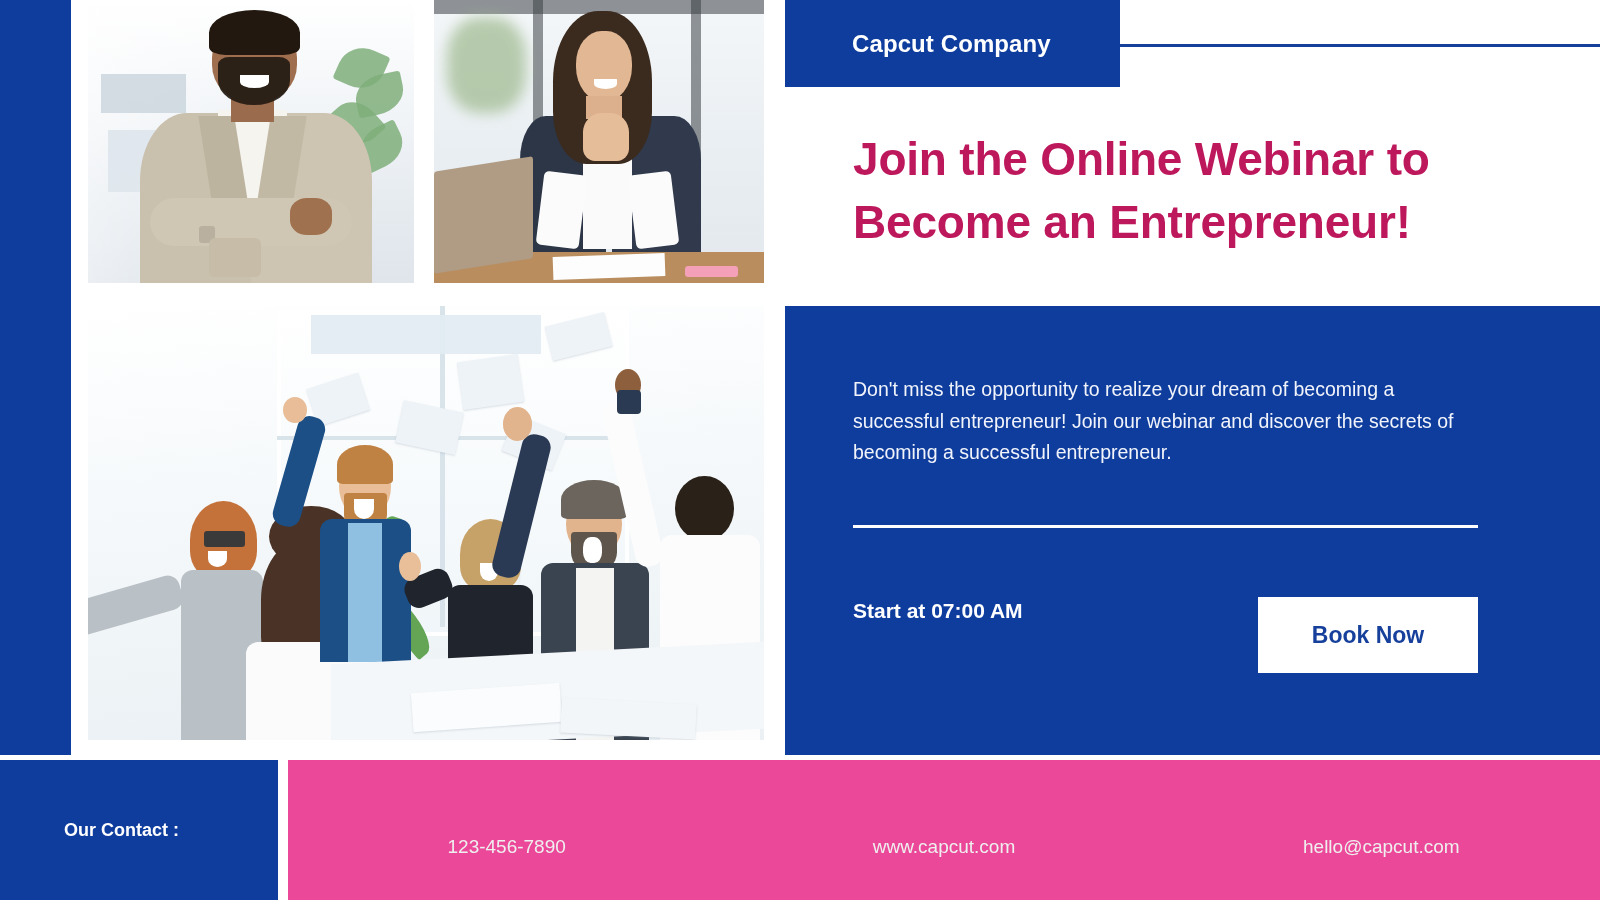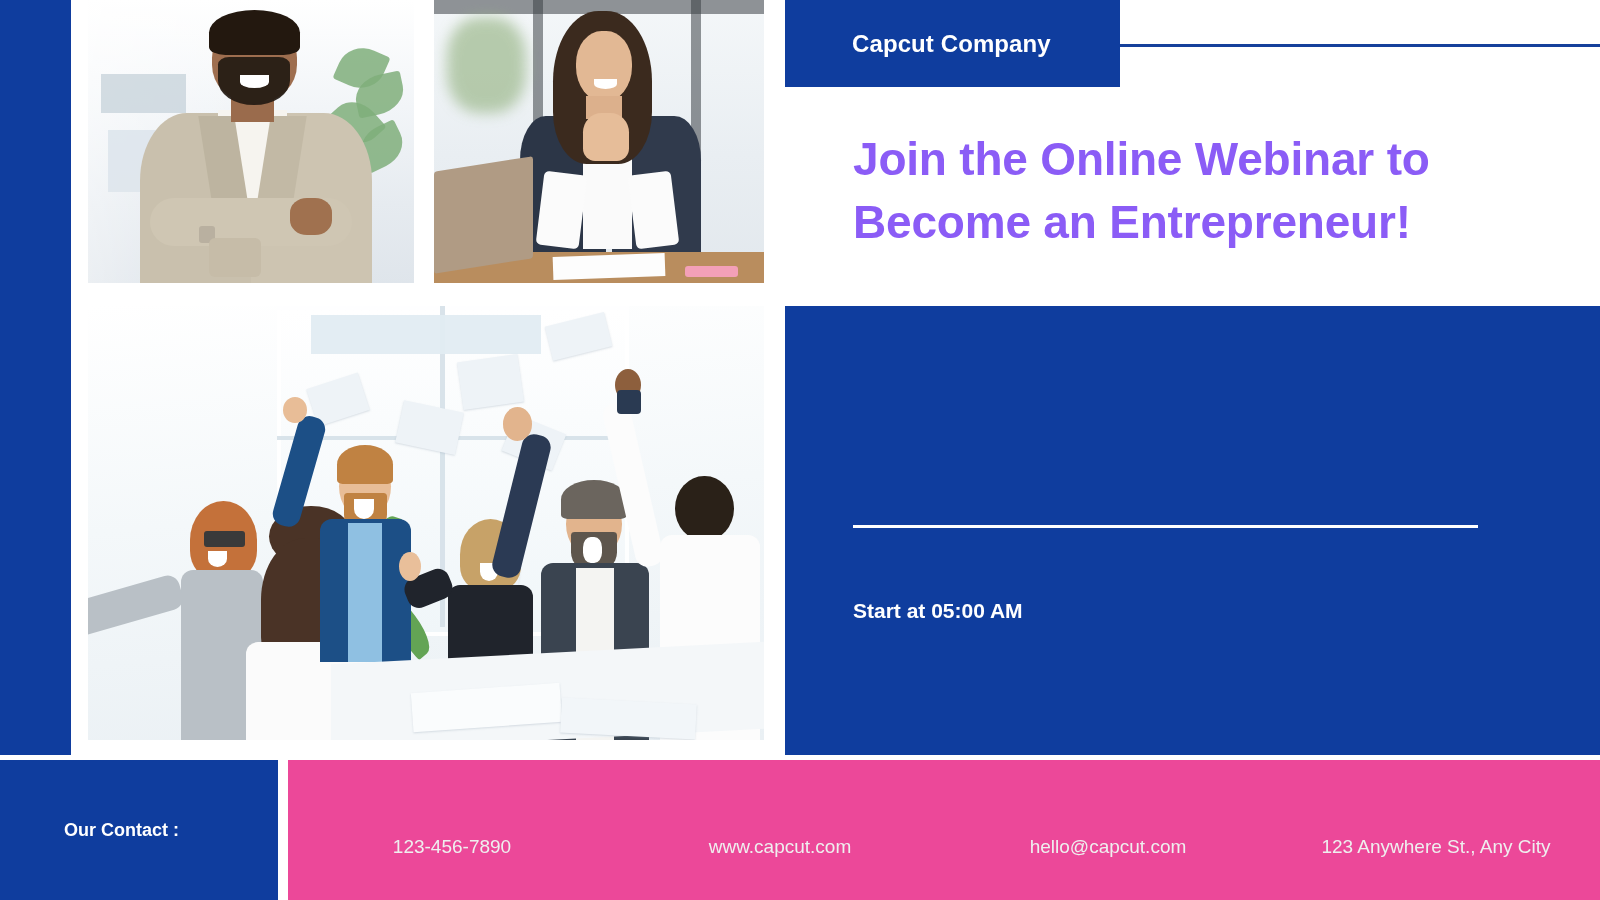--- a/index.html
+++ b/index.html
@@ -201,21 +201,21 @@
     margin-left:67px; letter-spacing:.1px;
   }
   .badge-rule{
     position:absolute; left:1120px; top:44px; width:480px; height:3px;
     background:#16409B;
   }
 
   
   .headline{
     position:absolute; left:853px; top:128px; width:660px;
-    color:#8b5cf6; font-size:46px; font-weight:bold;
+    color:#be185d; font-size:46px; font-weight:bold;
     line-height:1.38; letter-spacing:-.2px;
   }
 
   
   .blue-panel{
     position:absolute; left:785px; top:306px; width:815px; height:449px;
     background:#0F3D9E;
   }
   .body-copy{
     position:absolute; left:68px; top:68px; width:634px;
@@ -401,27 +401,30 @@
 </div>
 
 <div class="badge">
   <span class="badge-text">Capcut Company</span>
 </div>
 <div class="badge-rule"></div>
 
 <h1 class="headline">Join the Online Webinar to Become an Entrepreneur!</h1>
 
 <div class="blue-panel">
+  <p class="body-copy">Don't miss the opportunity to realize your dream of becoming a successful entrepreneur! Join our webinar and discover the secrets of becoming a successful entrepreneur.</p>
   <div class="panel-rule"></div>
   <div class="date-block">
-    <div class="date-sub">Start at 05:00 AM</div>
+    <div class="date-sub">Start at 07:00 AM</div>
   </div>
+  <button class="book-btn">
+    <span>Book Now</span>
+  </button>
 </div>
 
 <div class="footer-blue">
   <span>Our Contact :</span>
 </div>
 <div class="footer-dark">
   <div class="footer-item">123-456-7890</div>
   <div class="footer-item">www.capcut.com</div>
   <div class="footer-item">hello@capcut.com</div>
-  <div class="footer-item">123 Anywhere St., Any City</div>
 </div>
 
 </body></html>

